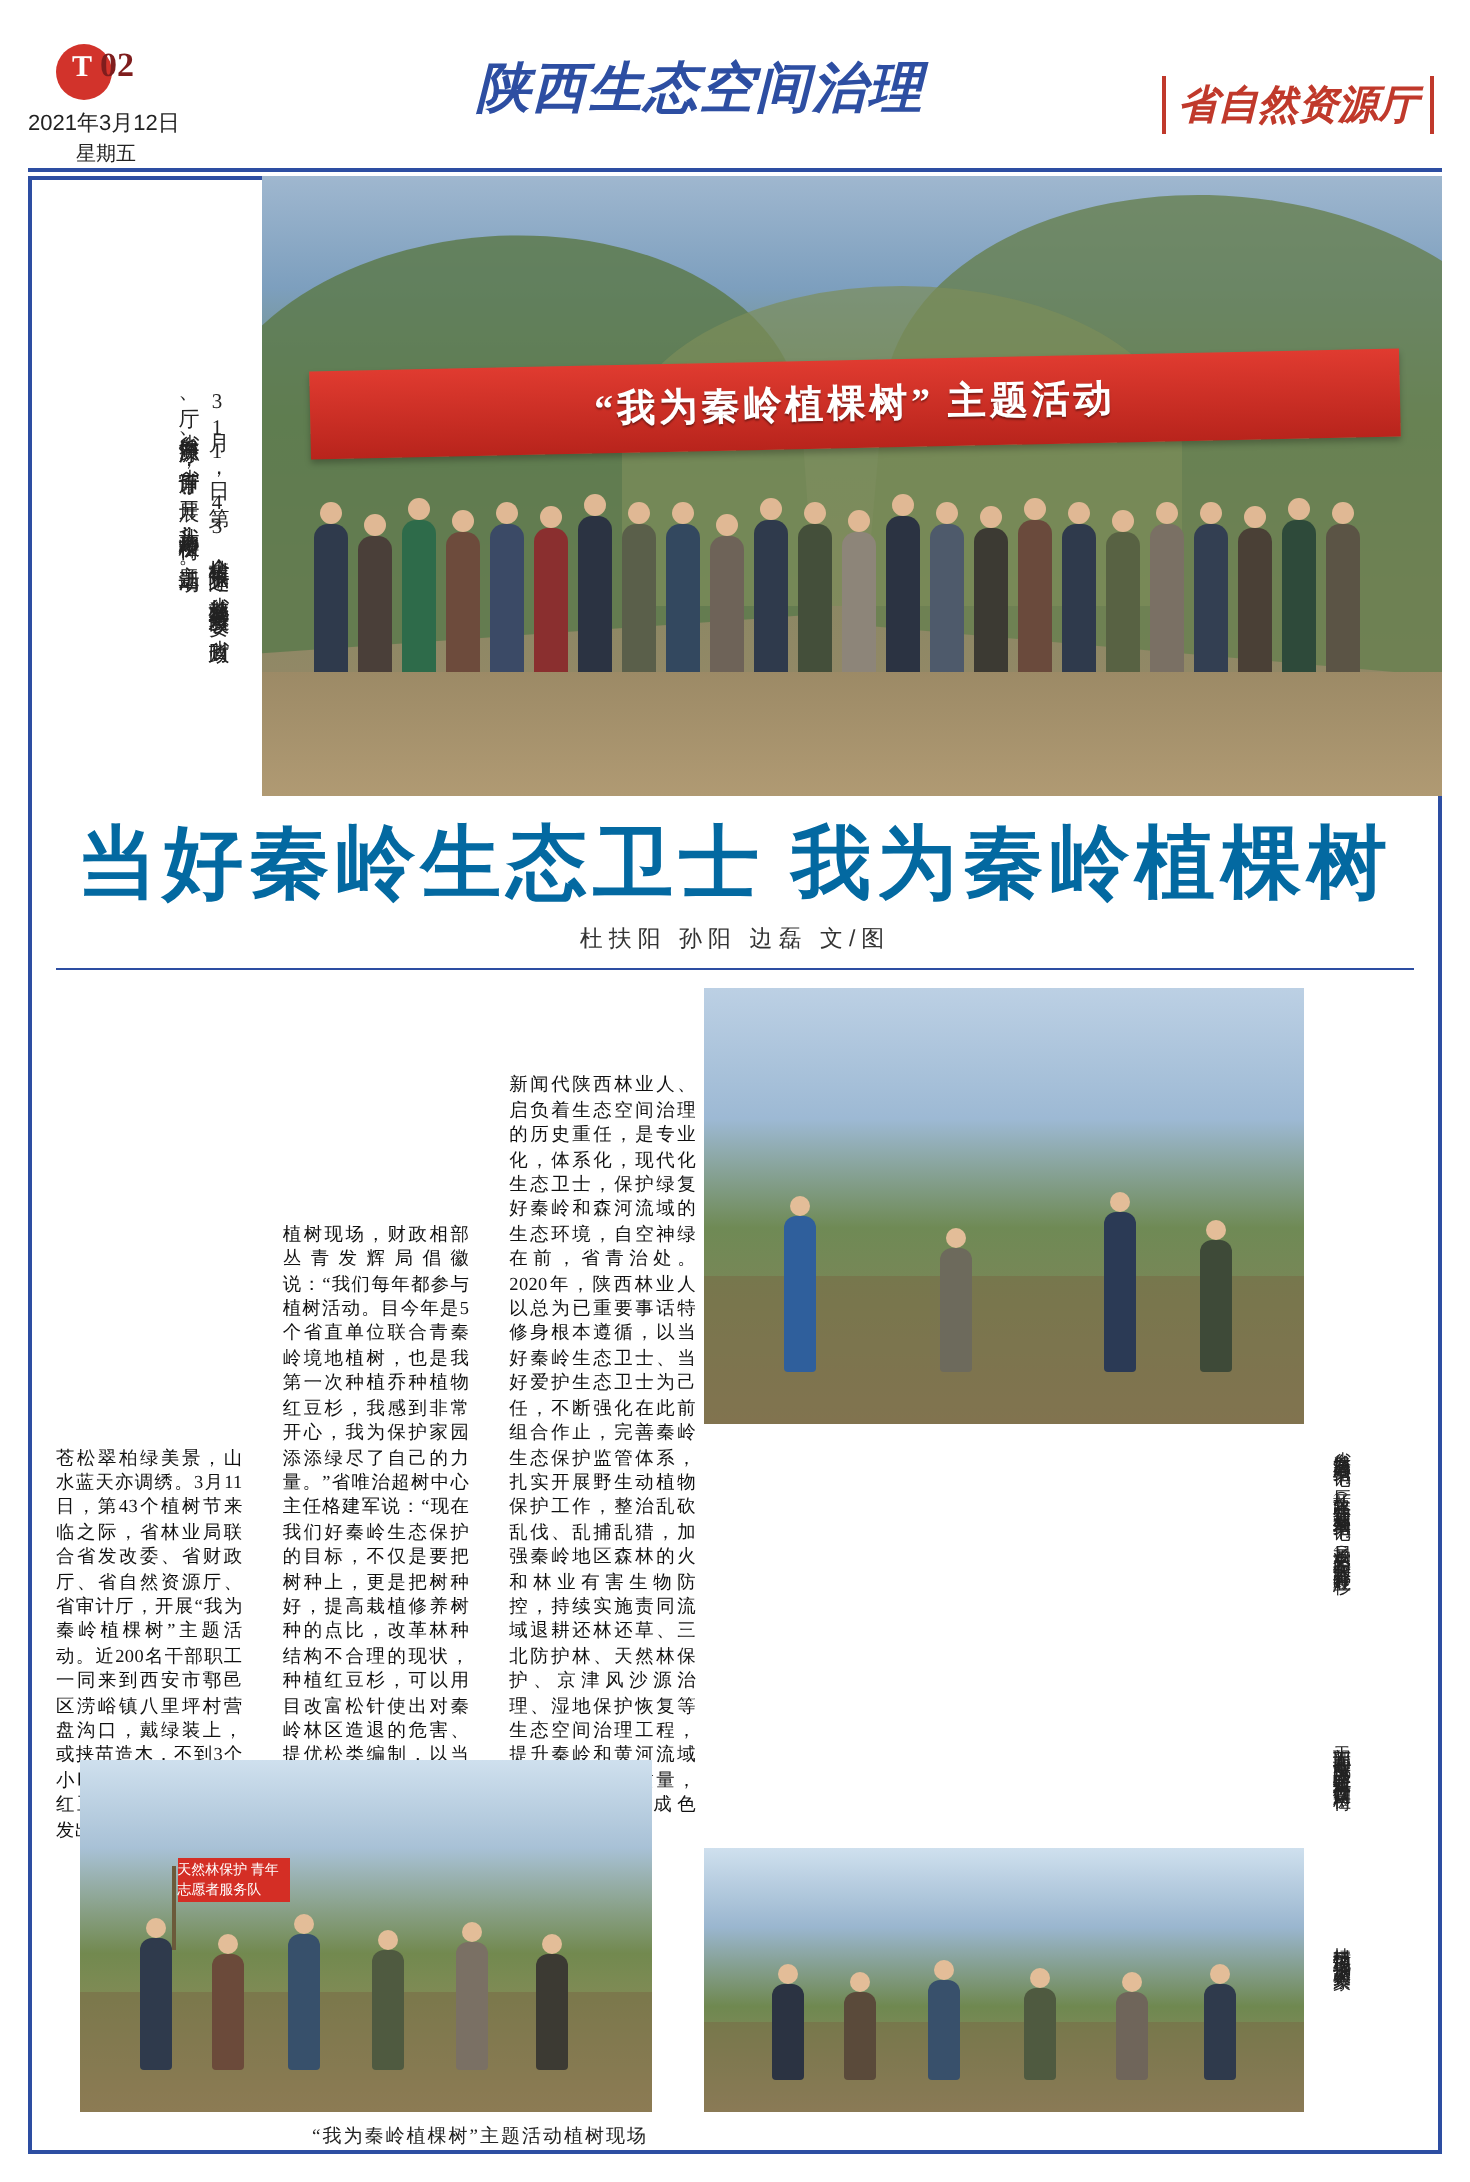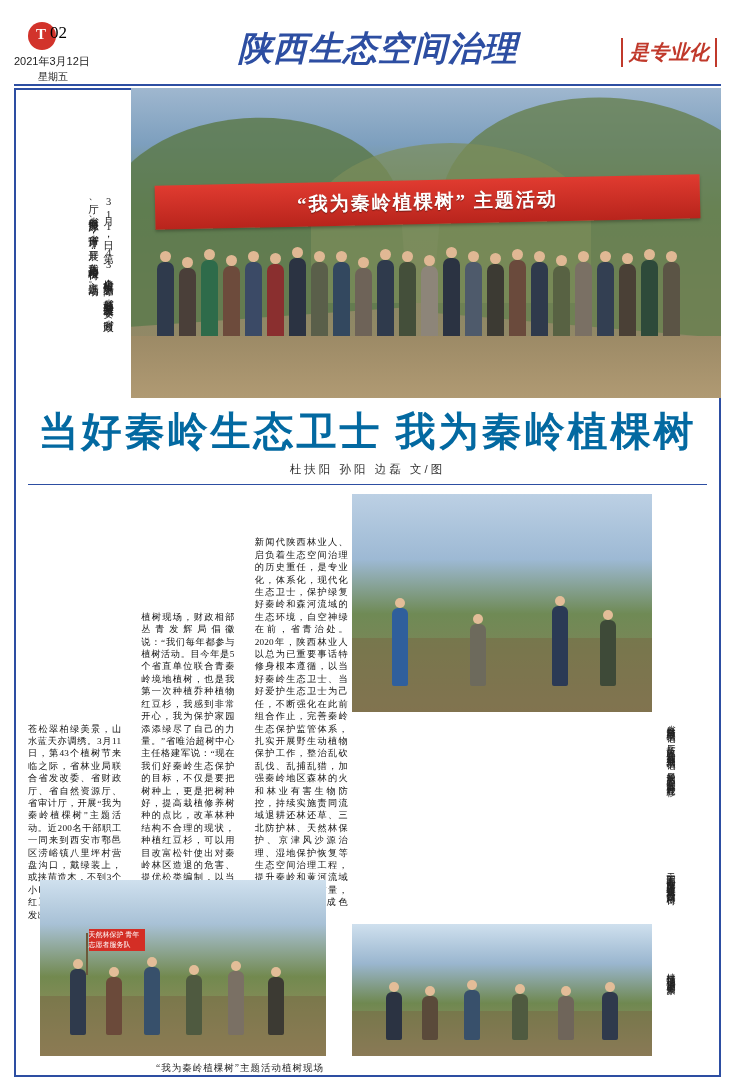--- a/index.html
+++ b/index.html
@@ -23,34 +23,34 @@
   }
   .pagebadge .circ{
     position:absolute;left:0;top:0;width:28px;height:28px;border-radius:50%;
     background:#d2332b;
   }
   .pagebadge .tnum{
     position:absolute;left:8px;top:4px;font-size:15px;color:#ffffff;
     font-family:"Liberation Serif",serif;font-weight:bold;letter-spacing:0px;
   }
   .pagebadge .num2{
-    position:absolute;left:22px;top:1px;font-size:17px;color:#000000;
-    font-family:"Liberation Serif",serif;font-weight:normal;
+    position:absolute;left:22px;top:1px;font-size:17px;color:#7f1d1d;
+    font-family:"Liberation Serif",serif;font-weight:bold;
   }
   .dateline{
     position:absolute;left:14px;top:54px;font-size:11px;color:#222;
     font-family:"Liberation Sans",sans-serif;
   }
   .weekline{
     position:absolute;left:38px;top:70px;font-size:10px;color:#222;
     font-family:"Liberation Sans",sans-serif;
   }
   .columntitle{
     position:absolute;left:238px;top:26px;
-    font-size:34px;color:#2d4ea2;font-weight:bold;
+    font-size:27px;color:#2d4ea2;font-weight:bold;
     font-family:"Liberation Serif",serif;letter-spacing:1px;
     font-style:italic;
   }
   .papername{
     position:absolute;right:18px;top:38px;
     font-size:20px;color:#c0392b;font-weight:bold;font-style:italic;
     font-family:"Liberation Serif",serif;
     border-left:2px solid #c0392b;border-right:2px solid #c0392b;
     padding:1px 6px;
   }
@@ -206,21 +206,21 @@
 
   <div class="masthead">
     <div class="pagebadge">
       <div class="circ"></div>
       <div class="tnum">T</div>
       <div class="num2">02</div>
     </div>
     <div class="dateline">2021年3月12日</div>
     <div class="weekline">星期五</div>
     <div class="columntitle">陕西生态空间治理</div>
-    <div class="papername">是专业化</div>
+    <div class="papername">省自然资源厅</div>
   </div>
   <div class="rule-top"></div>
 
   <div class="blueframe"></div>
 
   <div class="topphoto">
     <div class="tp-hill-l"></div>
     <div class="tp-hill-r"></div>
     <div class="tp-hill-c"></div>
     <div class="tp-banner">

